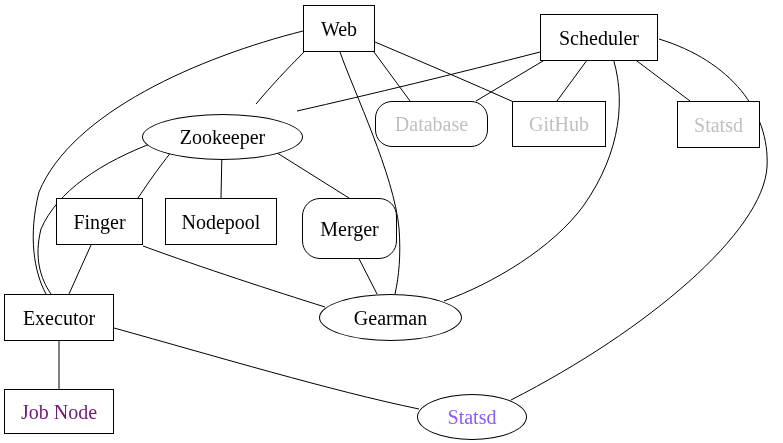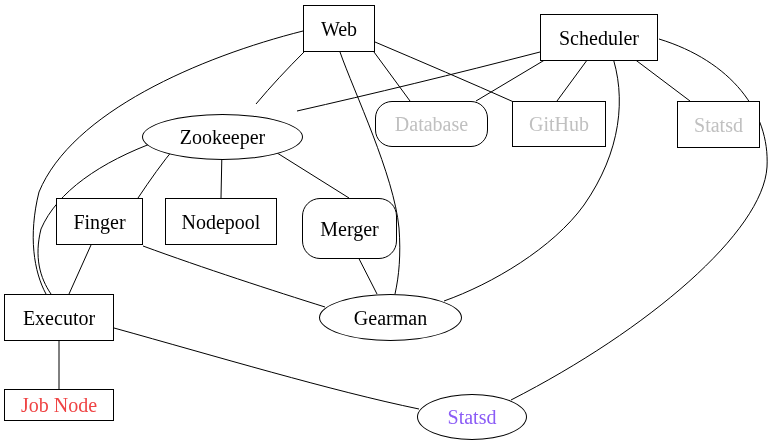--- a/index.html
+++ b/index.html
@@ -106,20 +106,20 @@
       </div>
       <div class="node box" style="left: 302px; top: 198px; width: 95px; height: 61px; color: rgb(0, 0, 0); border-radius: 18px;">
         <span>Merger</span>
       </div>
       <div class="node box" style="left: 4px; top: 294px; width: 110px; height: 47px; color: rgb(0, 0, 0);">
         <span>Executor</span>
       </div>
       <div class="node ellipse" style="left: 319px; top: 294px; width: 143px; height: 47px; color: rgb(0, 0, 0);">
         <span>Gearman</span>
       </div>
-      <div class="node box" style="left: 4px; top: 389px; width: 110px; height: 32px; color: #ef4444;">
+      <div class="node box" style="left: 4px; top: 389px; width: 110px; height: 45px; color: #701a75;">
         <span>Job Node</span>
       </div>
       <div class="node ellipse" style="left: 417px; top: 394px; width: 110px; height: 46px; color: #8b5cf6;">
         <span>Statsd</span>
       </div>
     </div>
 </div>
 
 </body></html>

